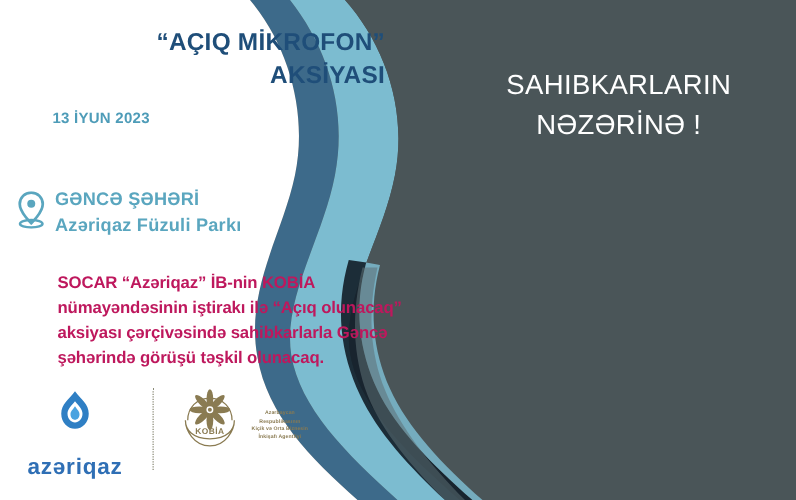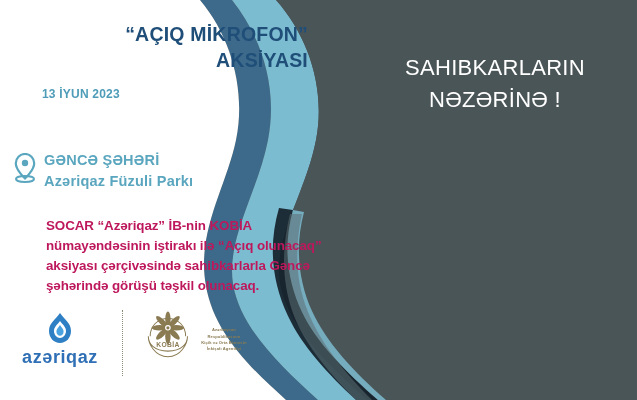--- a/index.html
+++ b/index.html
@@ -82,21 +82,21 @@
   
   .logos{
     position:absolute;left:14px;top:308px;width:300px;height:86px;
     display:flex;align-items:flex-start;
   }
   .logo-azeriqaz{
     width:92px;padding-top:4px;
     display:flex;flex-direction:column;align-items:center;
   }
   .azeriqaz-word{
-    margin-top:3px;
+    margin-top:19px;
     color:#2f6fb5;
     font-size:18px;font-weight:bold;letter-spacing:.6px;
   }
   .divider{
     width:0;height:66px;margin:2px 16px 0 16px;
     border-left:1px dotted #8b8b78;
   }
   .logo-kobia{
     width:112px;
     display:flex;flex-direction:row;align-items:center;

